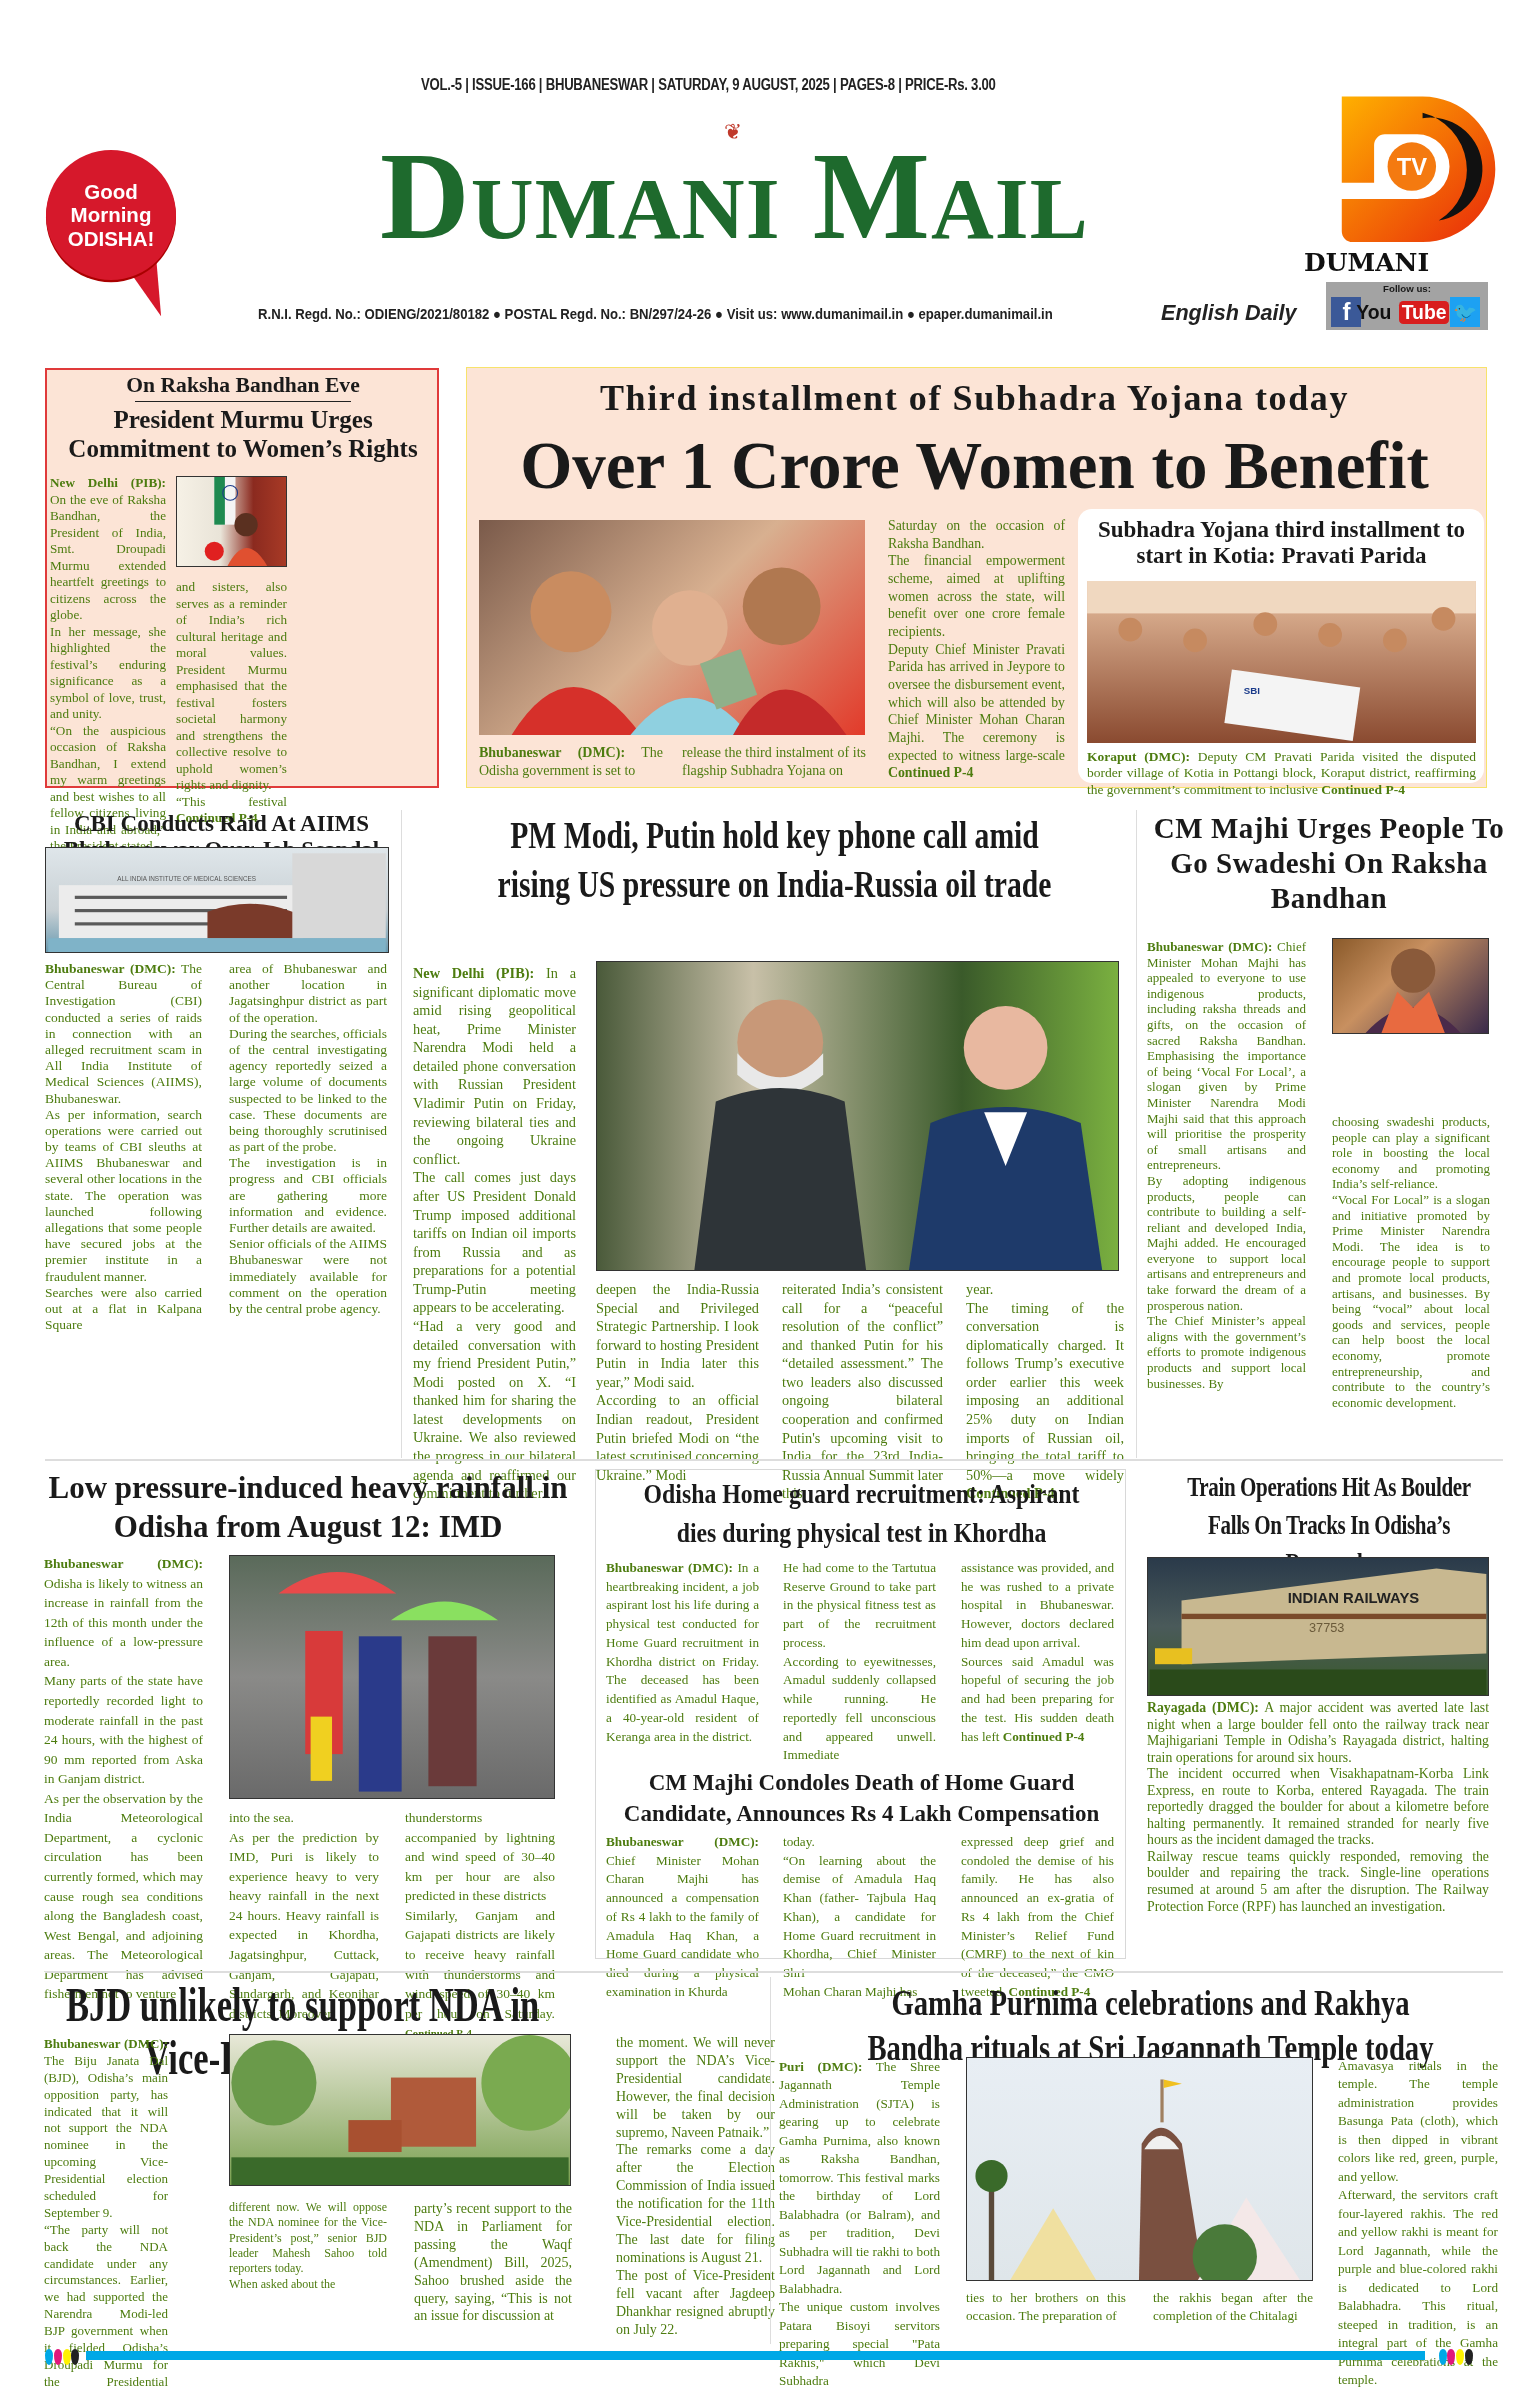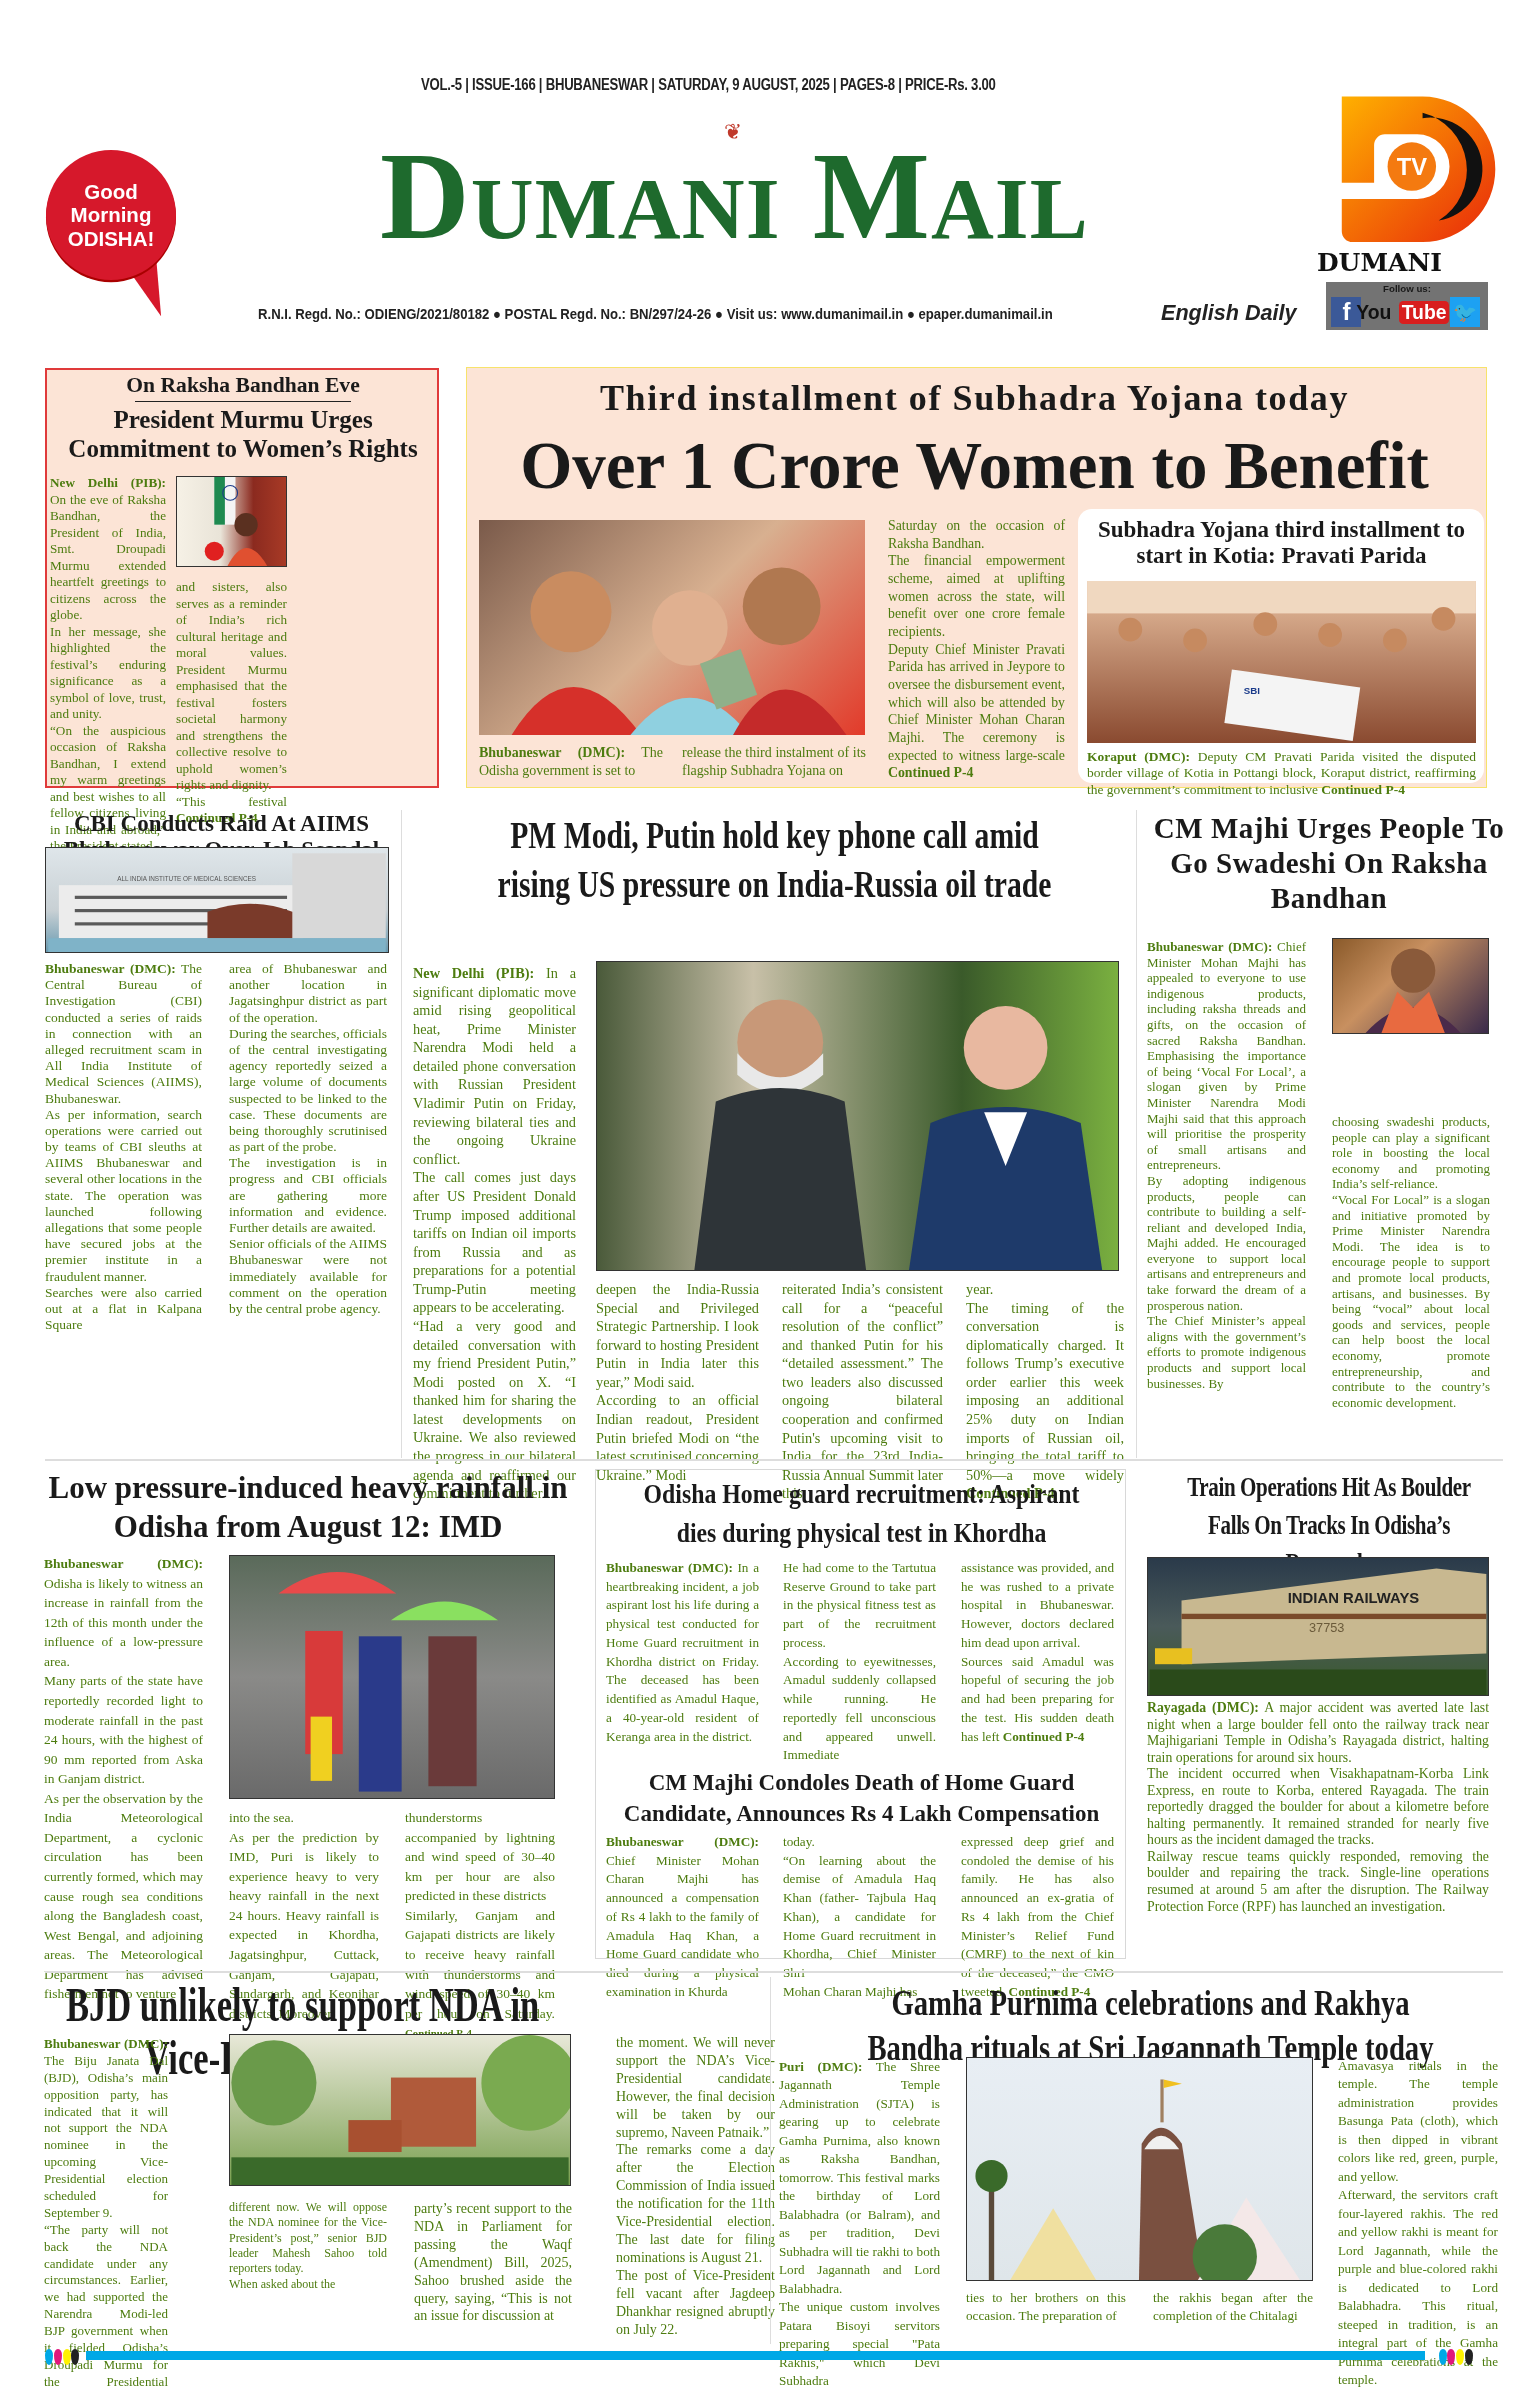--- a/index.html
+++ b/index.html
@@ -6,22 +6,22 @@
 body{width:1533px;height:2389px;background:#fff;font-family:"Liberation Serif",serif;color:#1a1a1a;position:relative;overflow:hidden}
 .abs{position:absolute}
 .hdr-meta{left:421px;top:76px;font-family:"Liberation Sans",sans-serif;font-weight:bold;font-size:16px;letter-spacing:-0.3px;color:#222;transform:scaleX(0.82);transform-origin:left}
 .masthead{left:254px;top:135px;width:961px;font-family:"Liberation Serif",serif;font-weight:bold;font-size:124px;color:#1e6a2d;letter-spacing:1.1px;line-height:1;font-variant:small-caps;text-align:center}
 .ornament{left:724px;top:119px;color:#c0392b;font-size:21.6px}
 .regd{left:258px;top:306px;font-family:"Liberation Sans",sans-serif;font-weight:bold;font-size:14.6px;color:#222;transform:scaleX(0.9);transform-origin:left}
 .english-daily{left:1161px;top:300px;font-family:"Liberation Sans",sans-serif;font-style:italic;font-weight:bold;font-size:21.6px;color:#222}
 .gm{left:46px;top:150px;width:130px;height:130px;border-radius:50% 50% 50% 50%;background:#d6182b;color:#fff;font-family:"Liberation Sans",sans-serif;font-weight:bold;text-align:center;display:flex;flex-direction:column;justify-content:center;font-size:20.5px;line-height:1.15;box-shadow:0 2.2px 0 #a00}
 .gm-tail{left:135px;top:259px;width:0;height:0;border-left:16px solid transparent;border-right:16px solid transparent;border-top:59px solid #d6182b;transform:rotate(-20deg)}
 .logo{left:1331px;top:91px;width:167px;height:162px}
-.dumani-logo-text{left:1304px;top:248px;width:151px;text-align:center;font-family:"DejaVu Serif",serif;font-weight:bold;font-size:25px;color:#111}
-.follow{left:1326px;top:282px;width:162px;height:48px;background:#737373}
+.dumani-logo-text{left:1304px;top:248px;width:151px;font-family:"DejaVu Serif",serif;font-weight:bold;font-size:25px;color:#111}
+.follow{left:1326px;top:282px;width:162px;height:48px;background:#a3a3a3}
 .follow-label{position:absolute;left:0;top:1.1px;width:100%;text-align:center;font-family:"Liberation Sans",sans-serif;font-size:9.7px;font-weight:bold}
 .social{position:absolute;top:15px;height:30px;font-family:"Liberation Sans",sans-serif;font-weight:bold;color:#fff;display:flex;align-items:center;justify-content:center}
 .fb{left:5.4px;width:30px;background:#3b5998;font-size:24px}
 .yt{left:44px;width:65px;color:#111;font-size:19.4px}
 .yt span{background:#d81e1e;color:#fff;border-radius:4.3px;padding:0 2.2px;margin-left:8px}
 .tw{left:124px;width:30px;background:#1da1f2;font-size:19.4px}
 .box1{left:45px;top:368px;width:394px;height:420px;background:#fce4d6;border:2.2px solid #e03a3a}
 .box2{left:466px;top:367px;width:1021px;height:421px;background:#fce4d6;border:1.6px solid #f7e36b}
 .box2-inner{left:1078px;top:509px;width:406px;height:274px;background:#fff;border-radius:14px}
 h2,h3{font-family:"Liberation Serif",serif;font-weight:bold;text-align:center;line-height:1.15}

